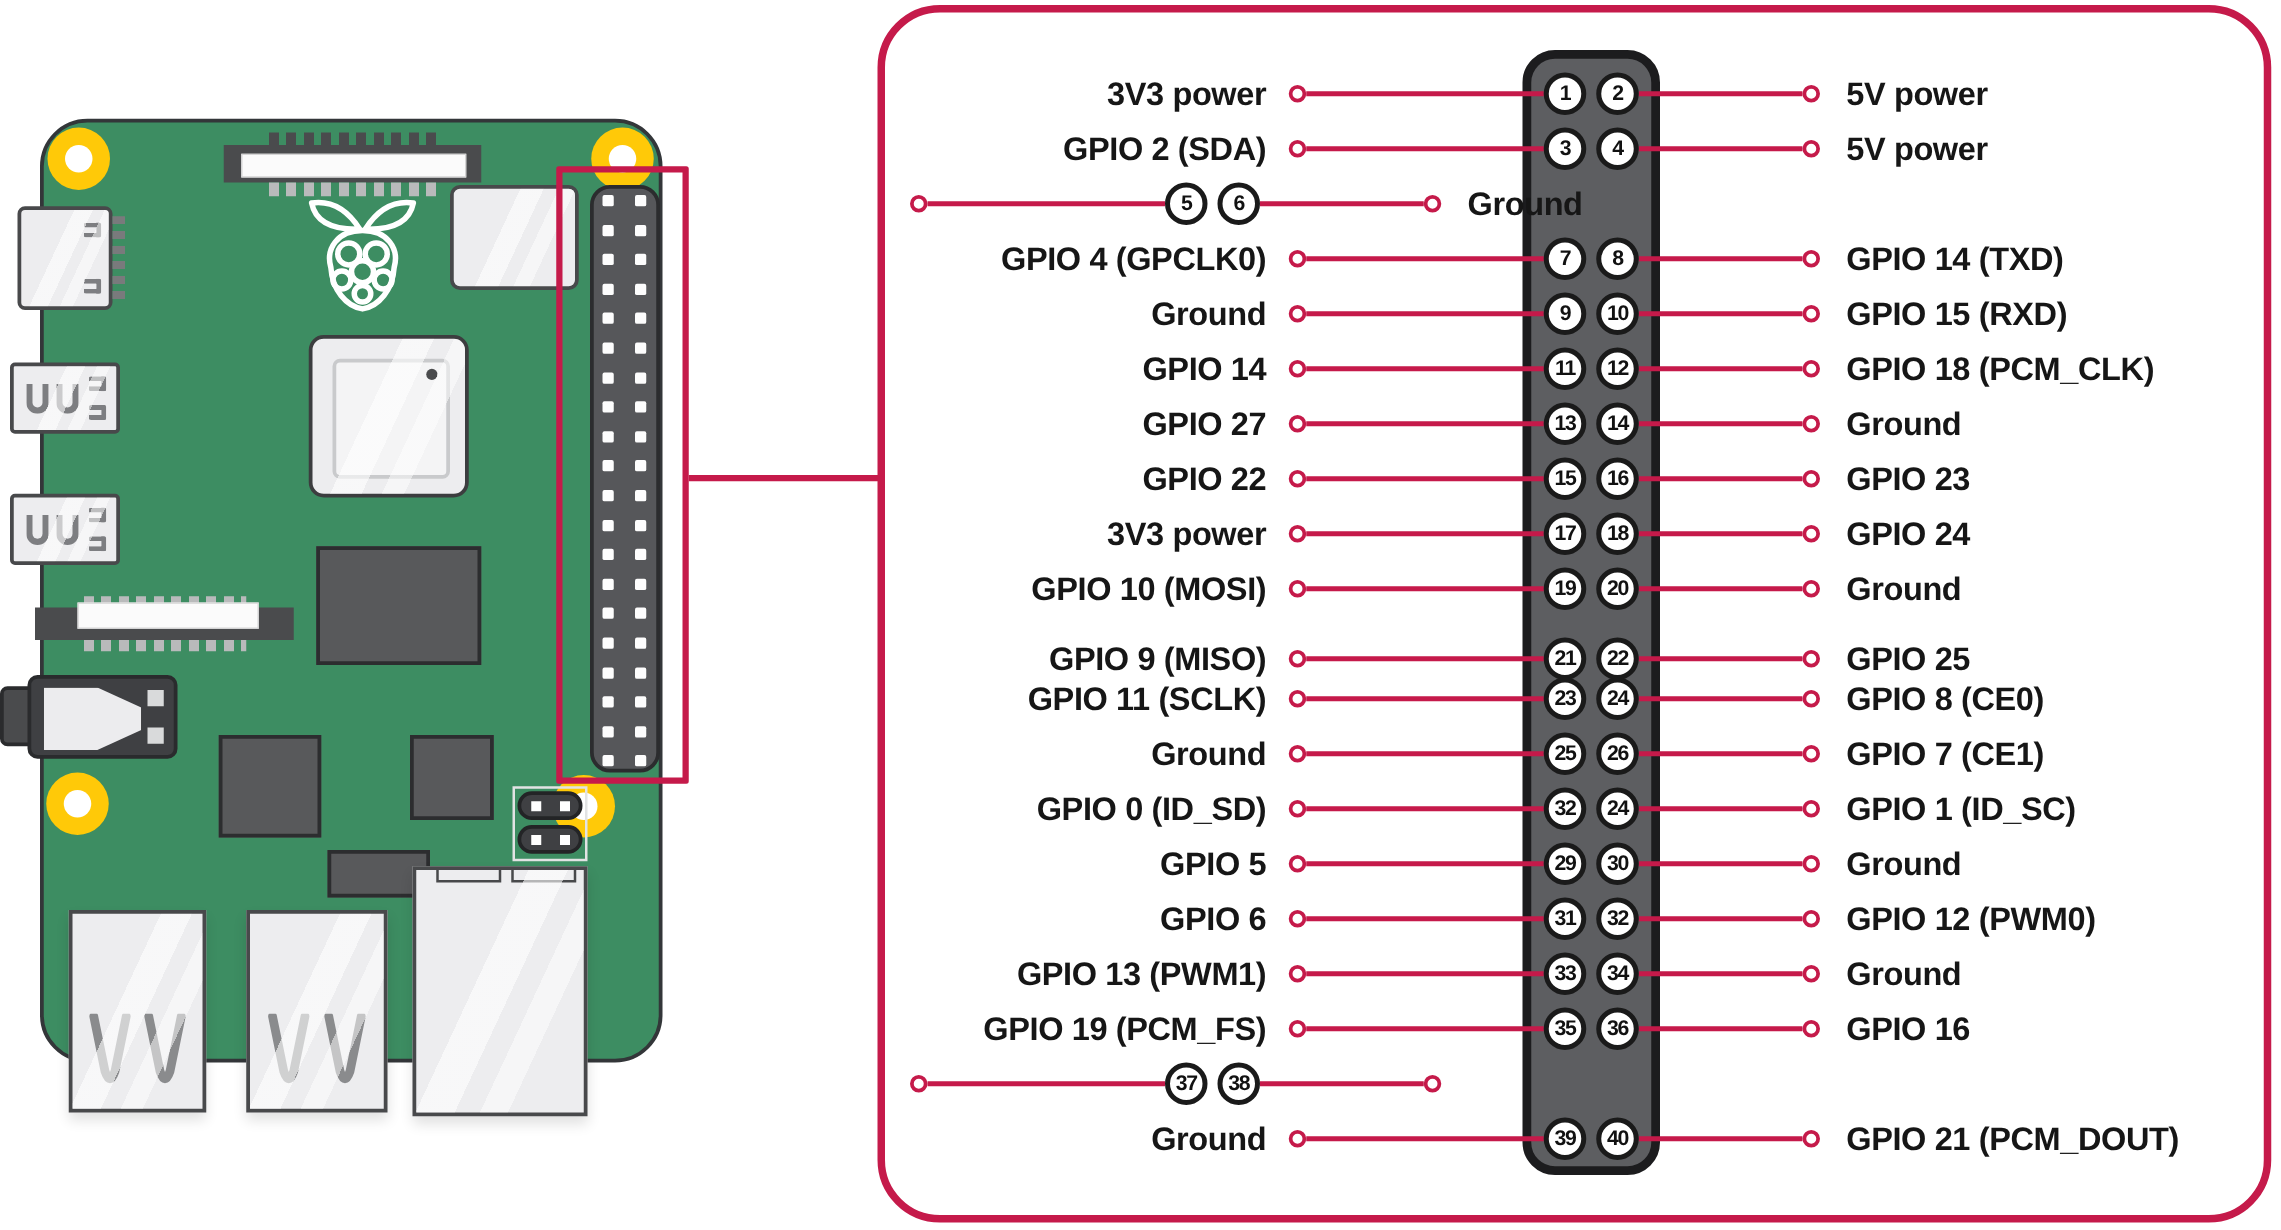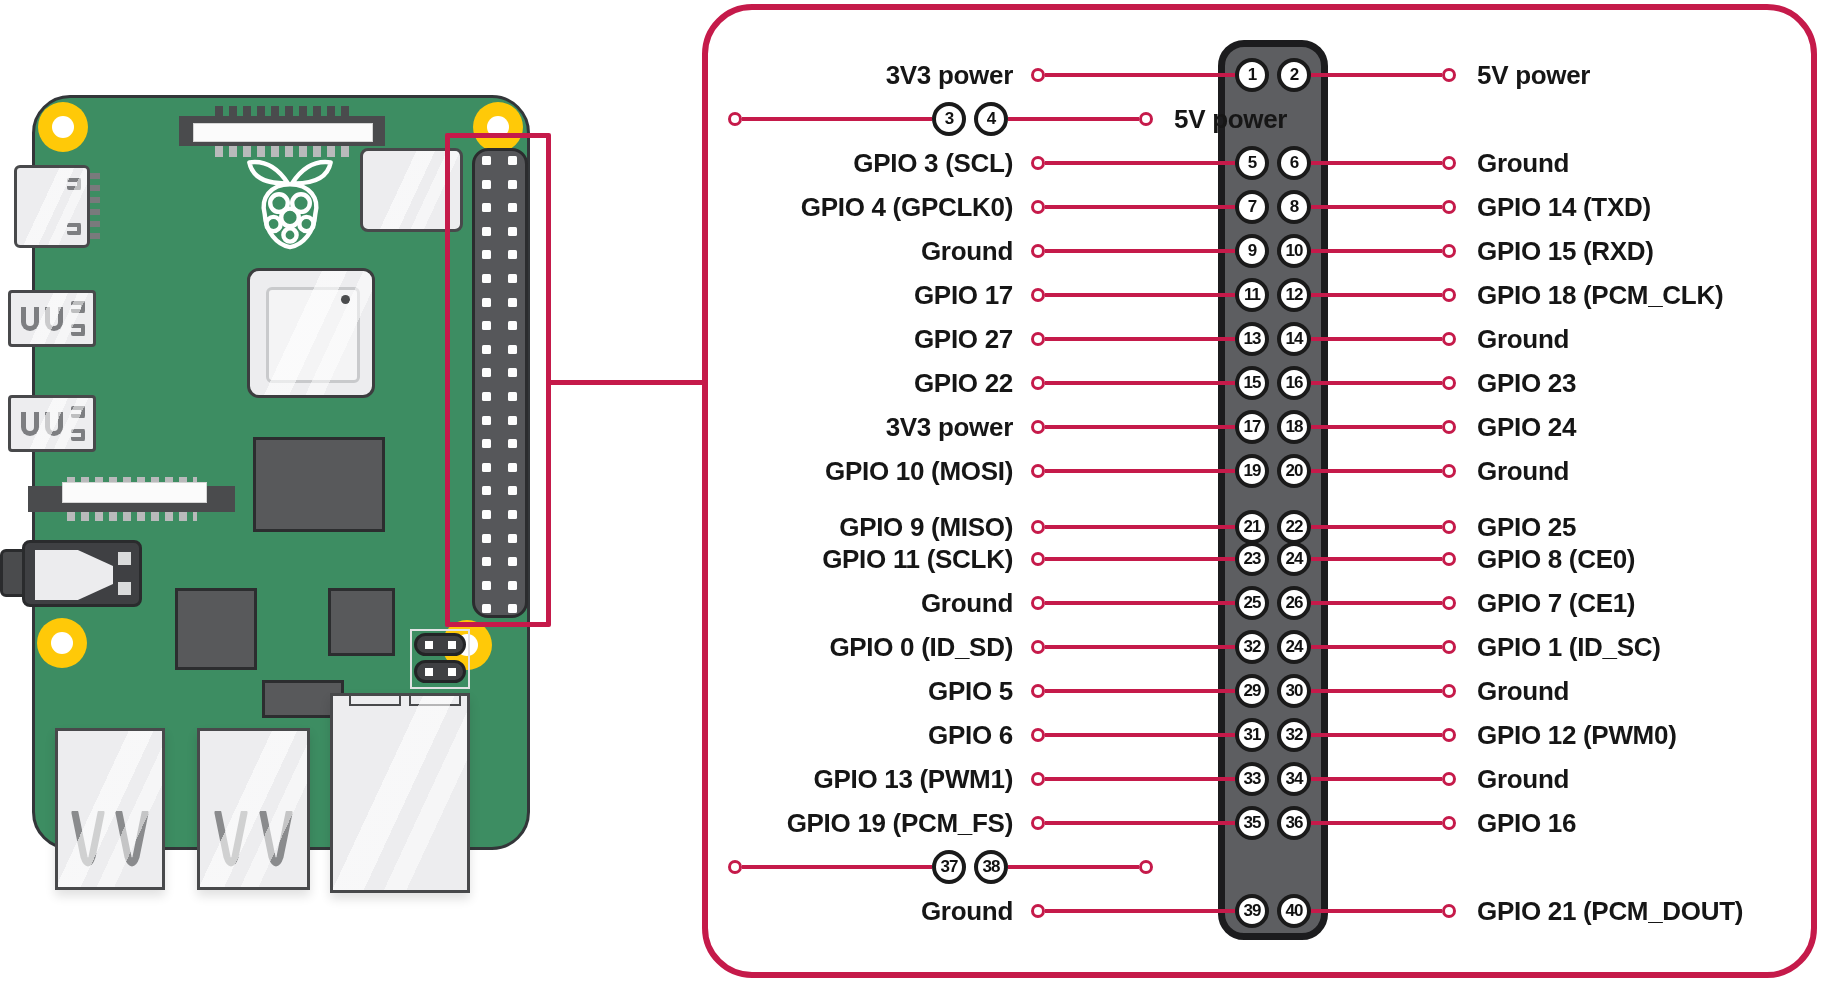--- a/index.html
+++ b/index.html
@@ -220,31 +220,31 @@
     <div class="node node-left"></div>
     <div class="wire wire-left"></div>
     <div class="pin-circle">1</div>
     <div class="pin-gap"></div>
     <div class="pin-circle">2</div>
     <div class="wire wire-right"></div>
     <div class="node"></div>
     <div class="lbl lbl-right">5V power</div>
   </div>
       <div class="pin-row" style="top: 97px;">
+    <div class="lbl lbl-left">GPIO 2 (SDA)</div>
     <div class="node node-left"></div>
     <div class="wire wire-left"></div>
     <div class="pin-circle">3</div>
     <div class="pin-gap"></div>
     <div class="pin-circle">4</div>
     <div class="wire wire-right"></div>
     <div class="node"></div>
     <div class="lbl lbl-right">5V power</div>
   </div>
       <div class="pin-row" style="top: 141px;">
-    <div class="lbl lbl-left">GPIO 3 (SCL)</div>
     <div class="node node-left"></div>
     <div class="wire wire-left"></div>
     <div class="pin-circle">5</div>
     <div class="pin-gap"></div>
     <div class="pin-circle">6</div>
     <div class="wire wire-right"></div>
     <div class="node"></div>
     <div class="lbl lbl-right">Ground</div>
   </div>
       <div class="pin-row" style="top: 185px;">
@@ -263,21 +263,21 @@
     <div class="node node-left"></div>
     <div class="wire wire-left"></div>
     <div class="pin-circle">9</div>
     <div class="pin-gap"></div>
     <div class="pin-circle">10</div>
     <div class="wire wire-right"></div>
     <div class="node"></div>
     <div class="lbl lbl-right">GPIO 15 (RXD)</div>
   </div>
       <div class="pin-row" style="top: 273px;">
-    <div class="lbl lbl-left">GPIO 17</div>
+    <div class="lbl lbl-left">GPIO 14</div>
     <div class="node node-left"></div>
     <div class="wire wire-left"></div>
     <div class="pin-circle">11</div>
     <div class="pin-gap"></div>
     <div class="pin-circle">12</div>
     <div class="wire wire-right"></div>
     <div class="node"></div>
     <div class="lbl lbl-right">GPIO 18 (PCM_CLK)</div>
   </div>
       <div class="pin-row" style="top: 317px;">

